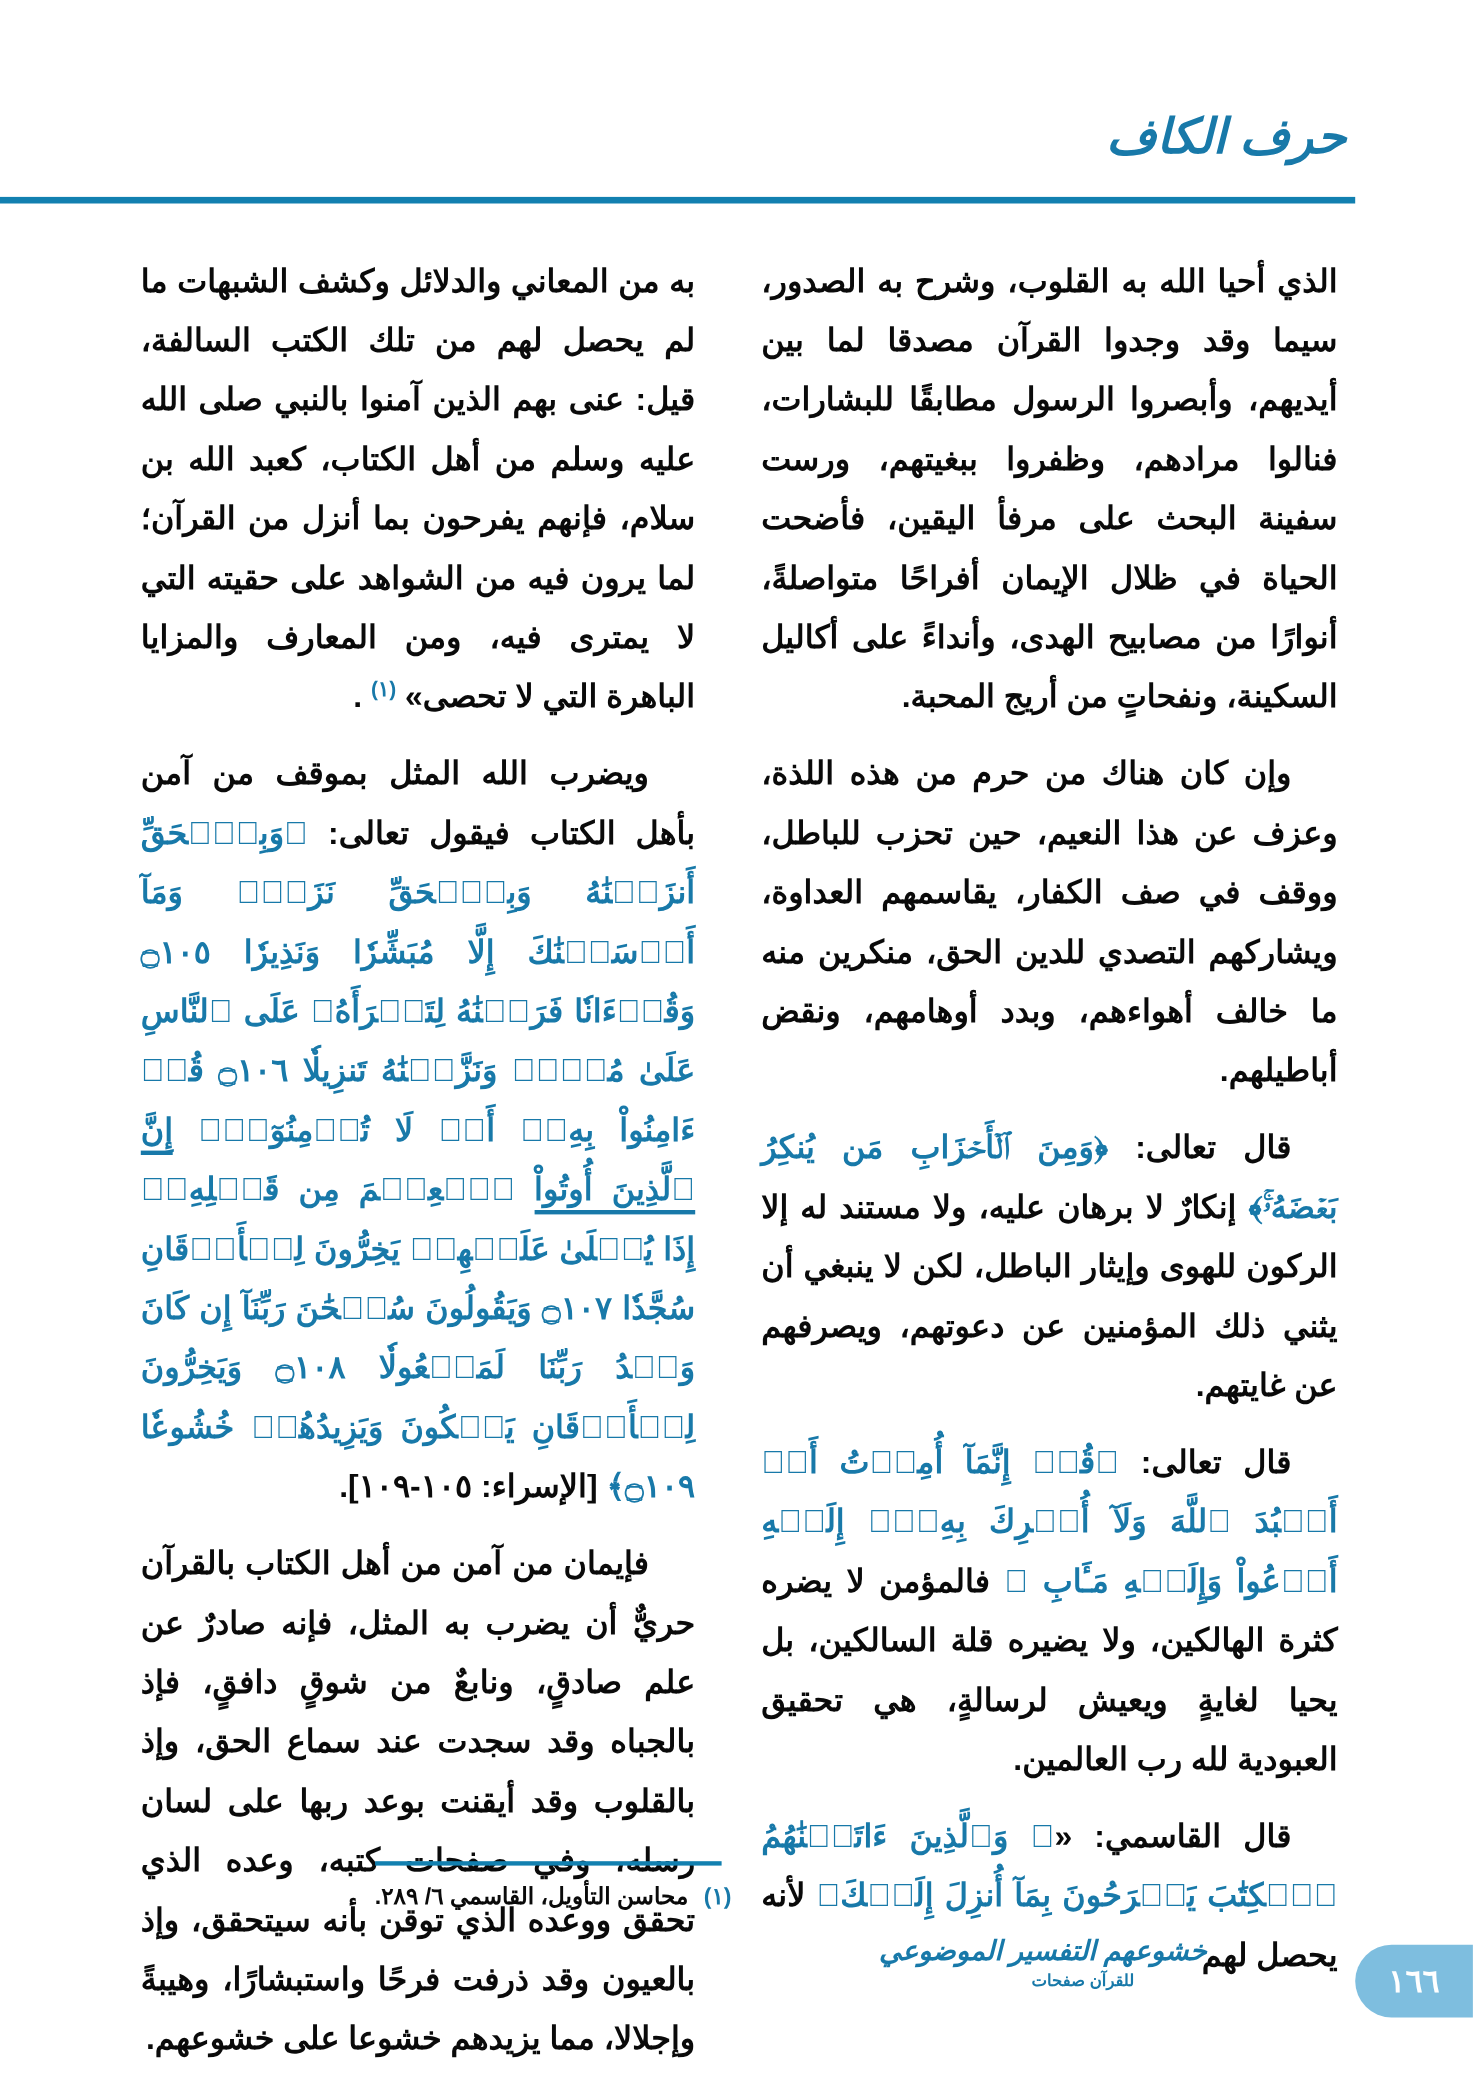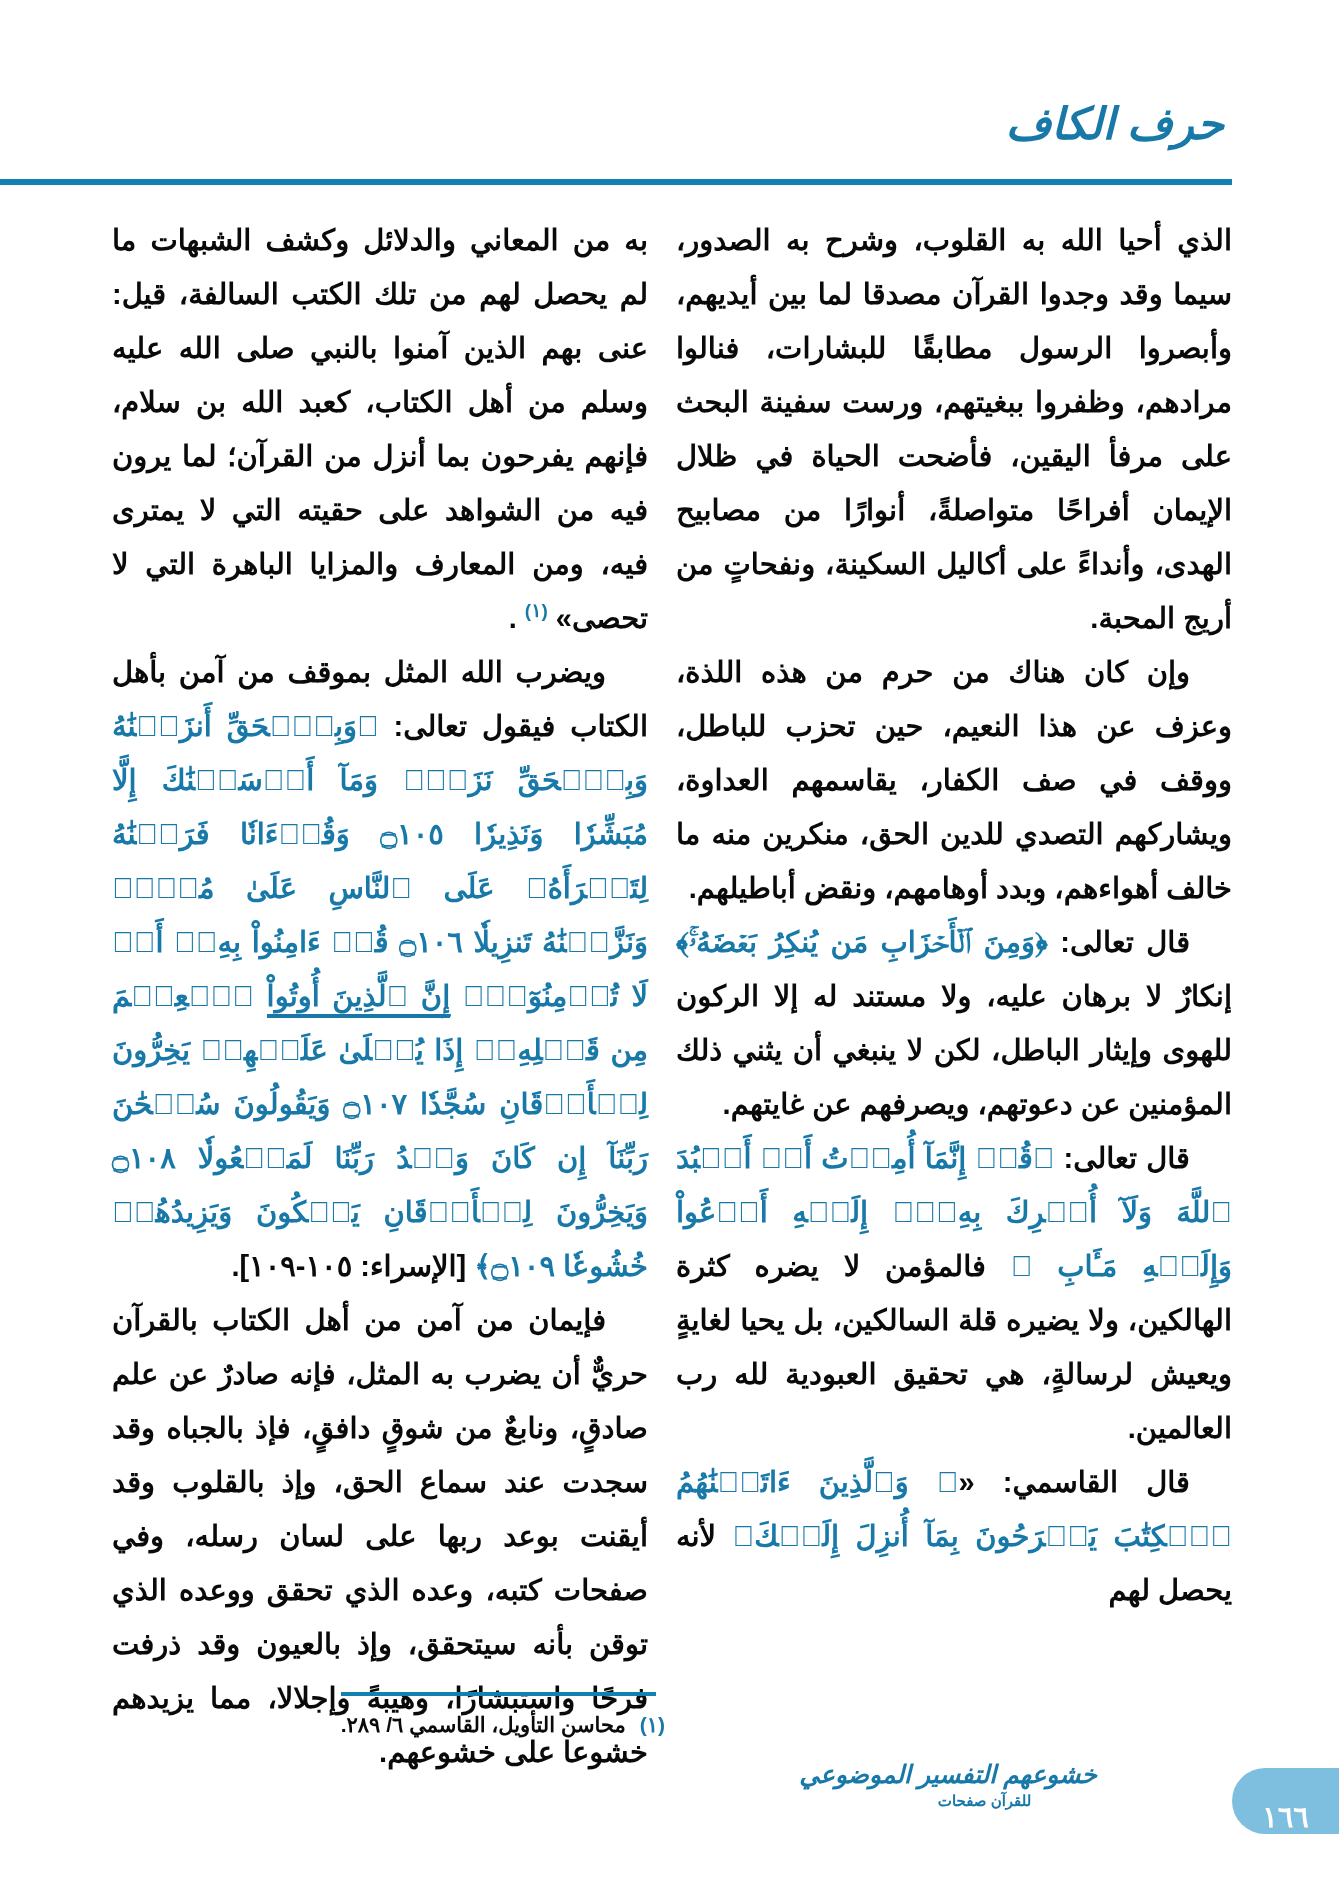--- a/index.html
+++ b/index.html
@@ -19,21 +19,21 @@
   .content {
     position:absolute; top:213px; right:107px; left:112px;
     display:flex; gap:28px;
   }
   .col {
     text-align:justify; color:#0a0a0a;
     font-size:29px; font-weight:bold; line-height:54px;
   }
   .col-right { width:556px; flex:none; }
   .col-left  { flex:1; }
-  p.para { margin:0; }
+  p.para { margin:16px; }
   p.indent { text-indent:42px; }
   .seg.quran, .seg.quran-u { color:#1879a9; }
   .seg.quran-u { border-bottom:4px solid #1879a9; padding-bottom:2px; }
   .seg.fnref {
     color:#1879a9; font-size:19px; vertical-align:super; line-height:0;
   }
   .footnote-sep {
     position:absolute; top:1692px; left:341px; width:315px; height:4px;
     background:#1280b0;
   }
@@ -48,21 +48,21 @@
     text-align:center; color:#1879a9;
   }
   .logo-line1 {
     font-size:25px; font-weight:bold; font-style:italic; line-height:32px;
     letter-spacing:-1px; white-space:nowrap;
   }
   .logo-line2 { font-size:15px; font-weight:bold; line-height:22px; }
   .page-pill {
     position:absolute; top:1768px; right:0; width:107px; height:66px;
     background:#7ebedf; border-radius:36px 0 0 36px;
-    display:flex; align-items:flex-end; justify-content:center;
+    display:flex; align-items:center; justify-content:center;
   }
   .page-pill .num { color:#ffffff; font-size:29px; font-weight:bold; letter-spacing:4px; }
 </style>
 </head>
 <body>
 
 <div class="page">
 
   <div class="header-title">حرف الكاف</div>
   <div class="header-rule"></div>

